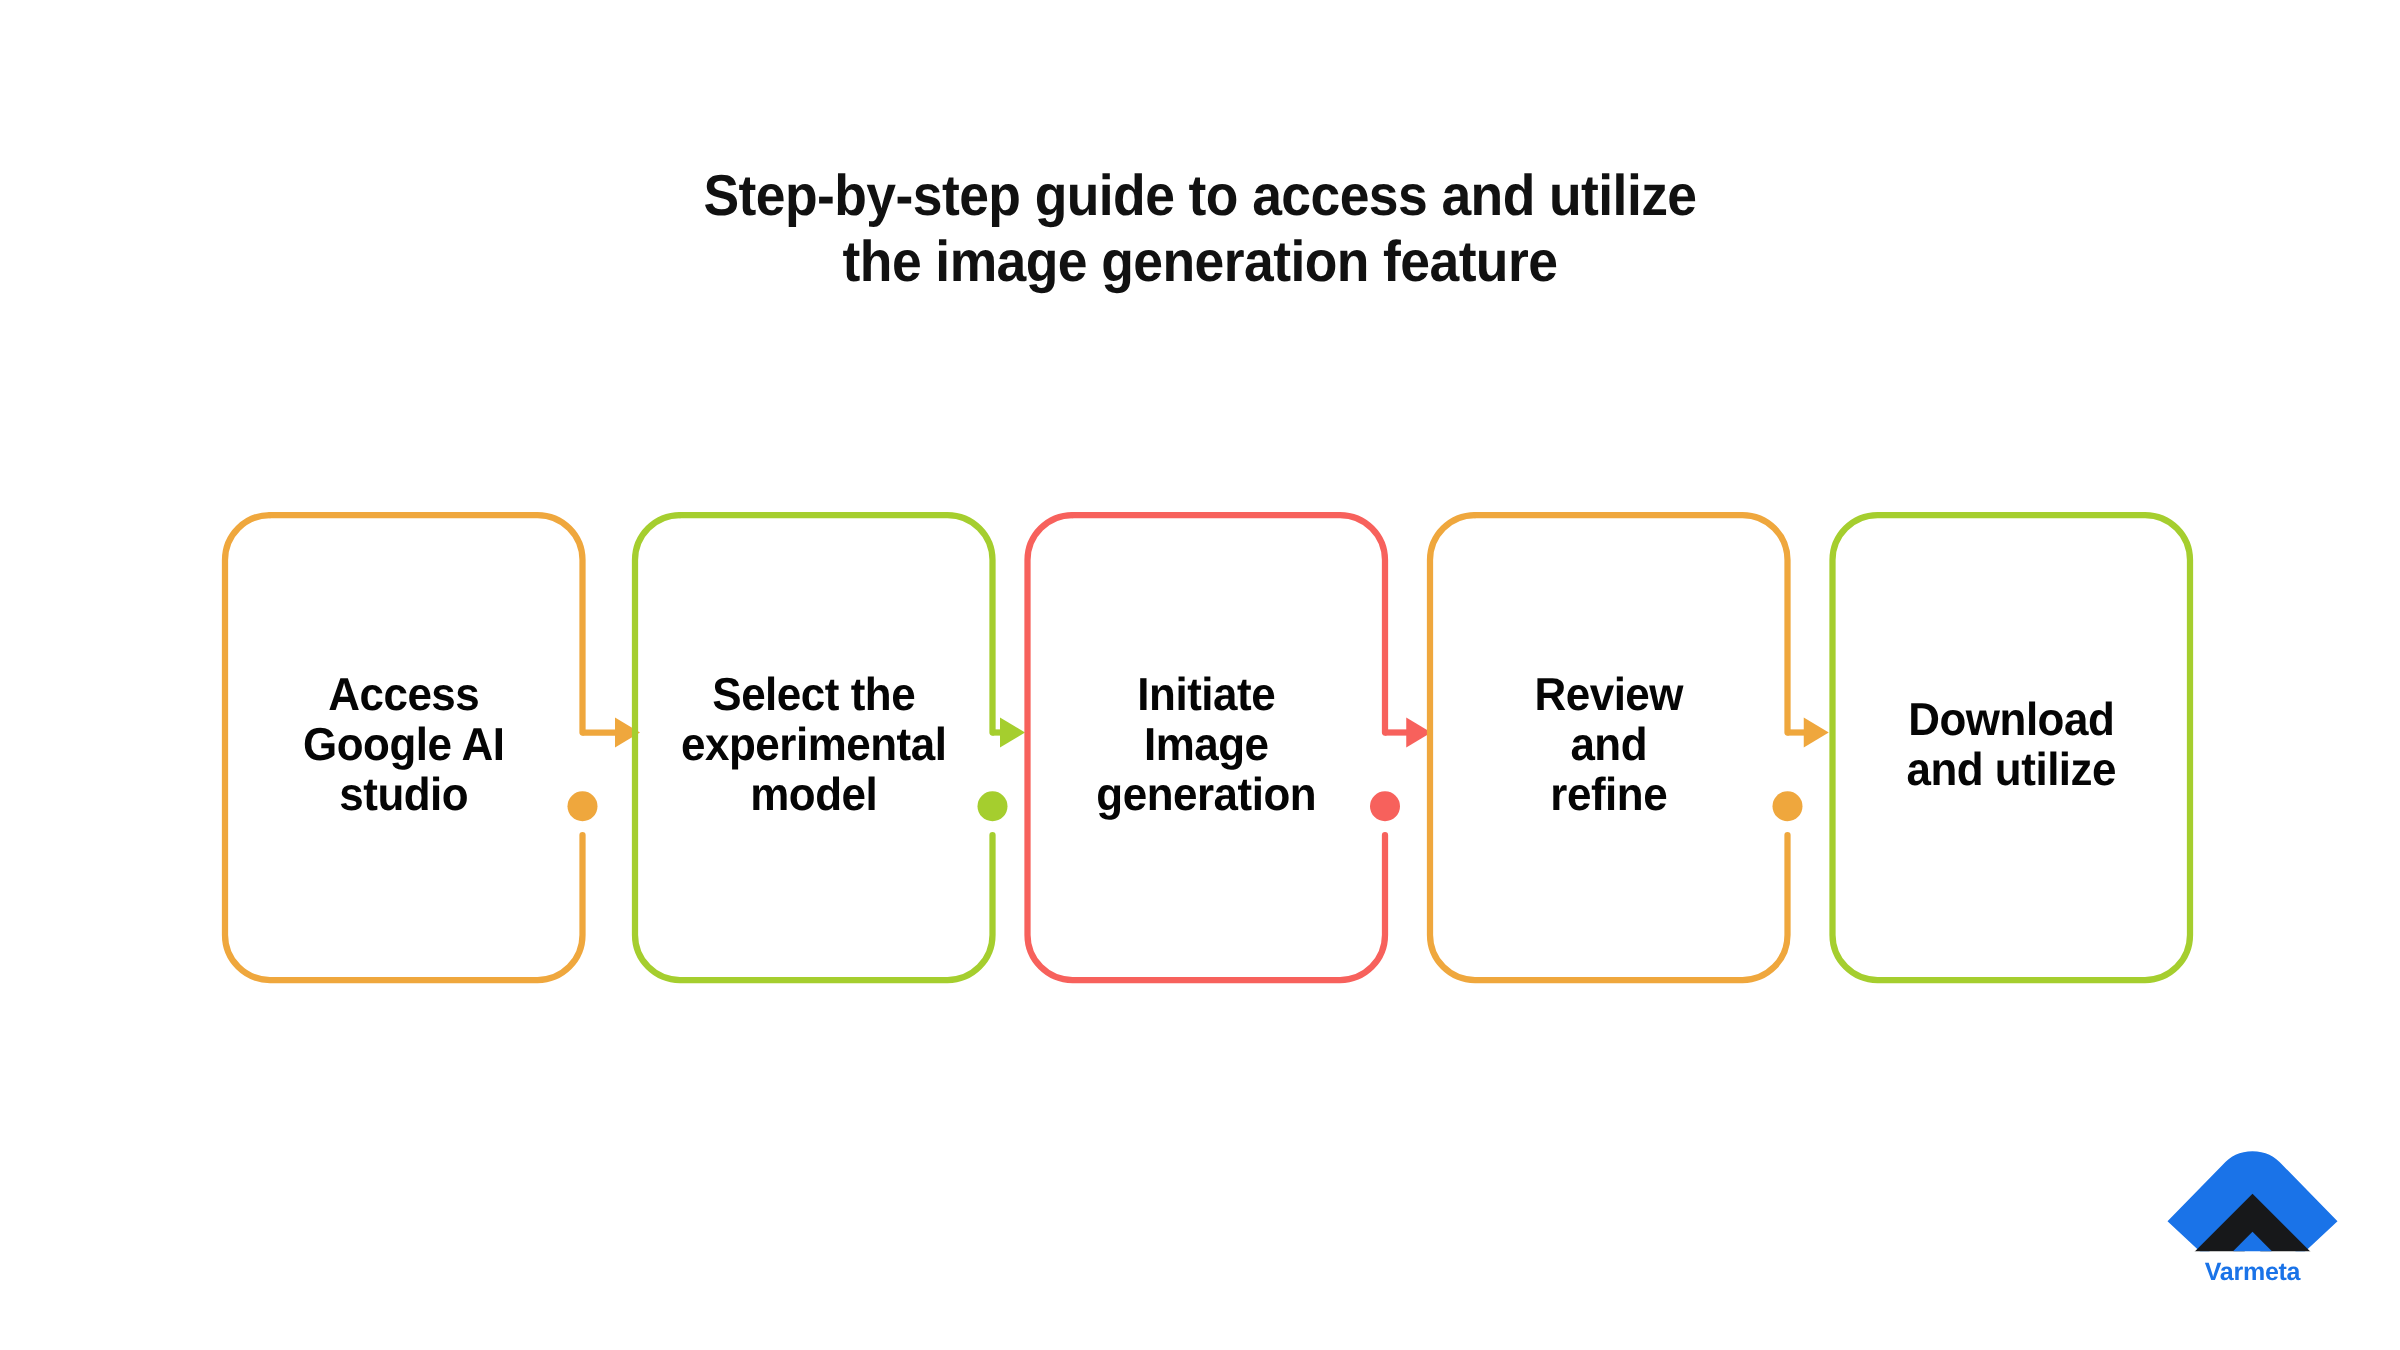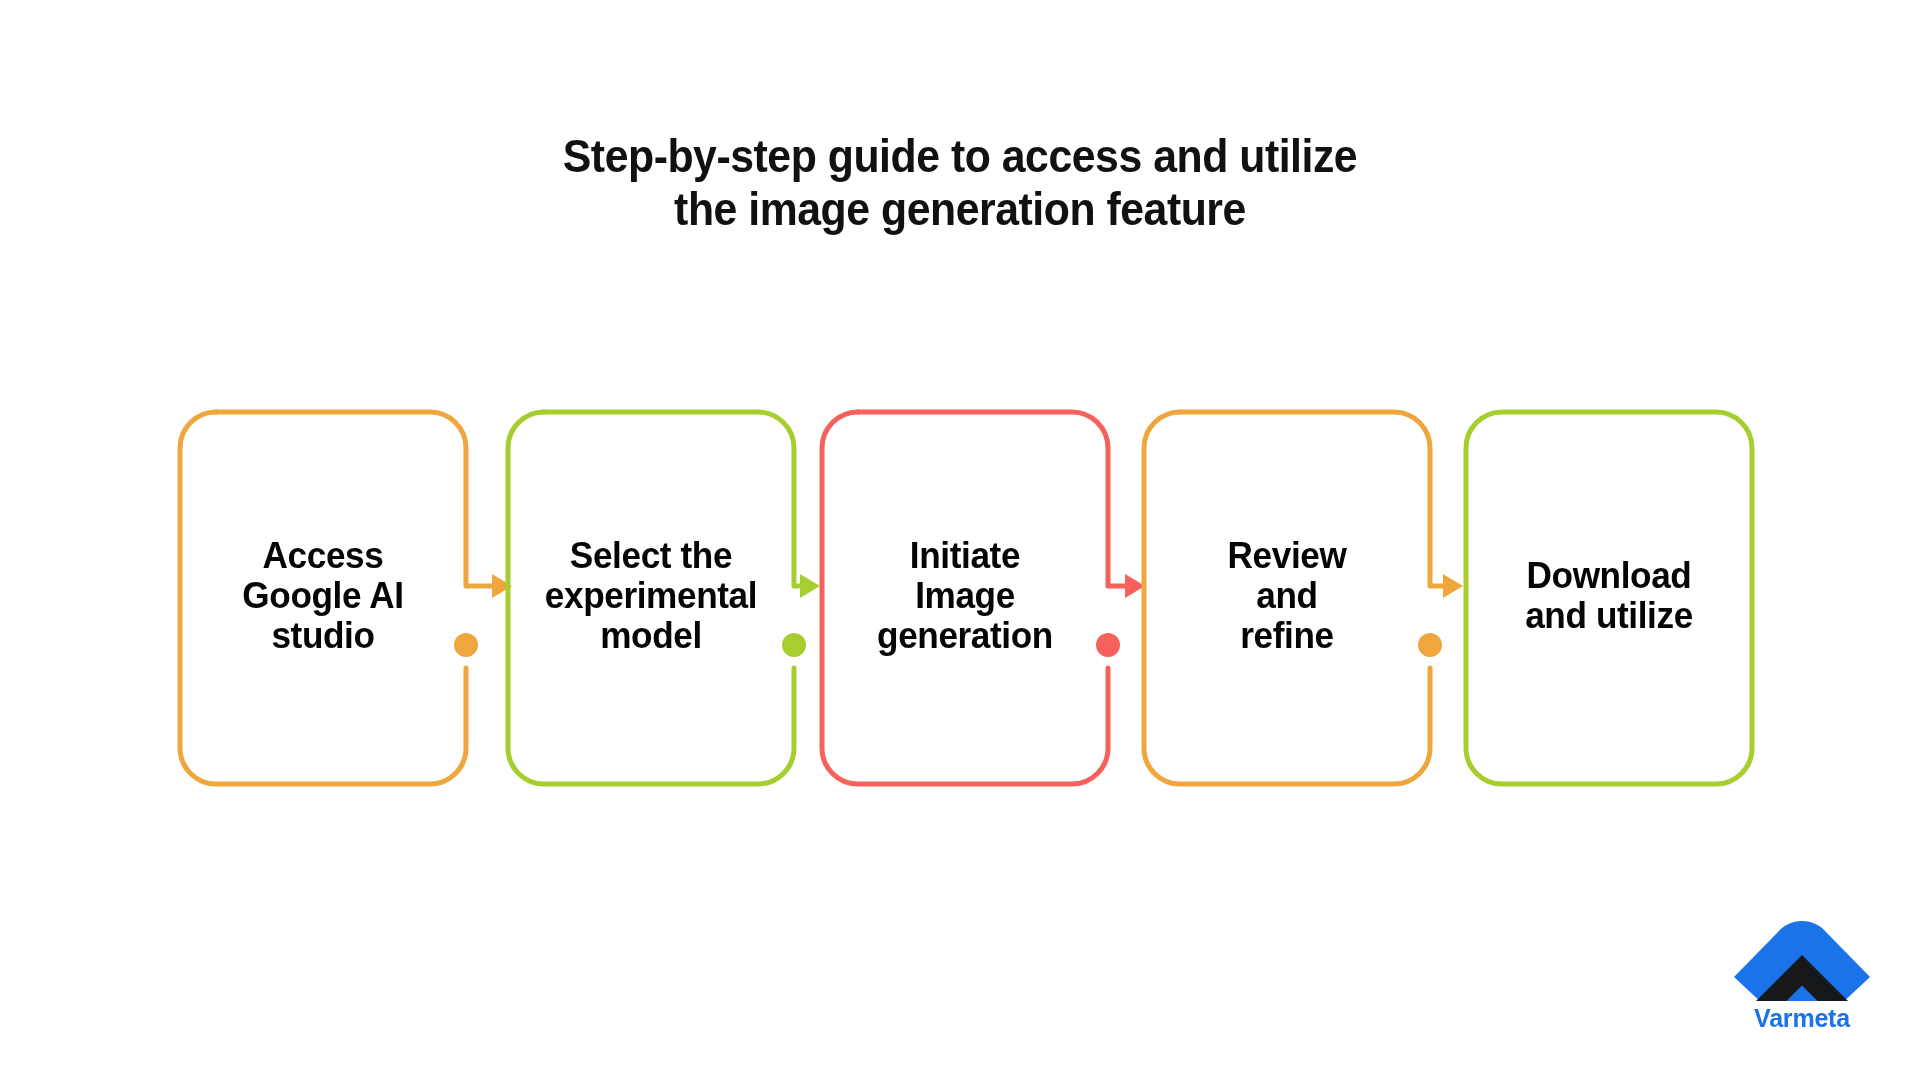--- a/index.html
+++ b/index.html
@@ -80,21 +80,21 @@
   }
   #logo-word {
     position: absolute;
     left: 0;
     top: 86px;
     width: 200px;
     text-align: center;
     color: #1a73e8;
     font-family: "Liberation Sans", "DejaVu Sans", sans-serif;
     font-weight: 700;
-    font-size: 25px;
+    font-size: 20px;
     letter-spacing: -0.2px;
     line-height: 34px;
   }
 </style>
 </head>
 <body>
 
 <div id="canvas">
 
   <div id="title-block">

